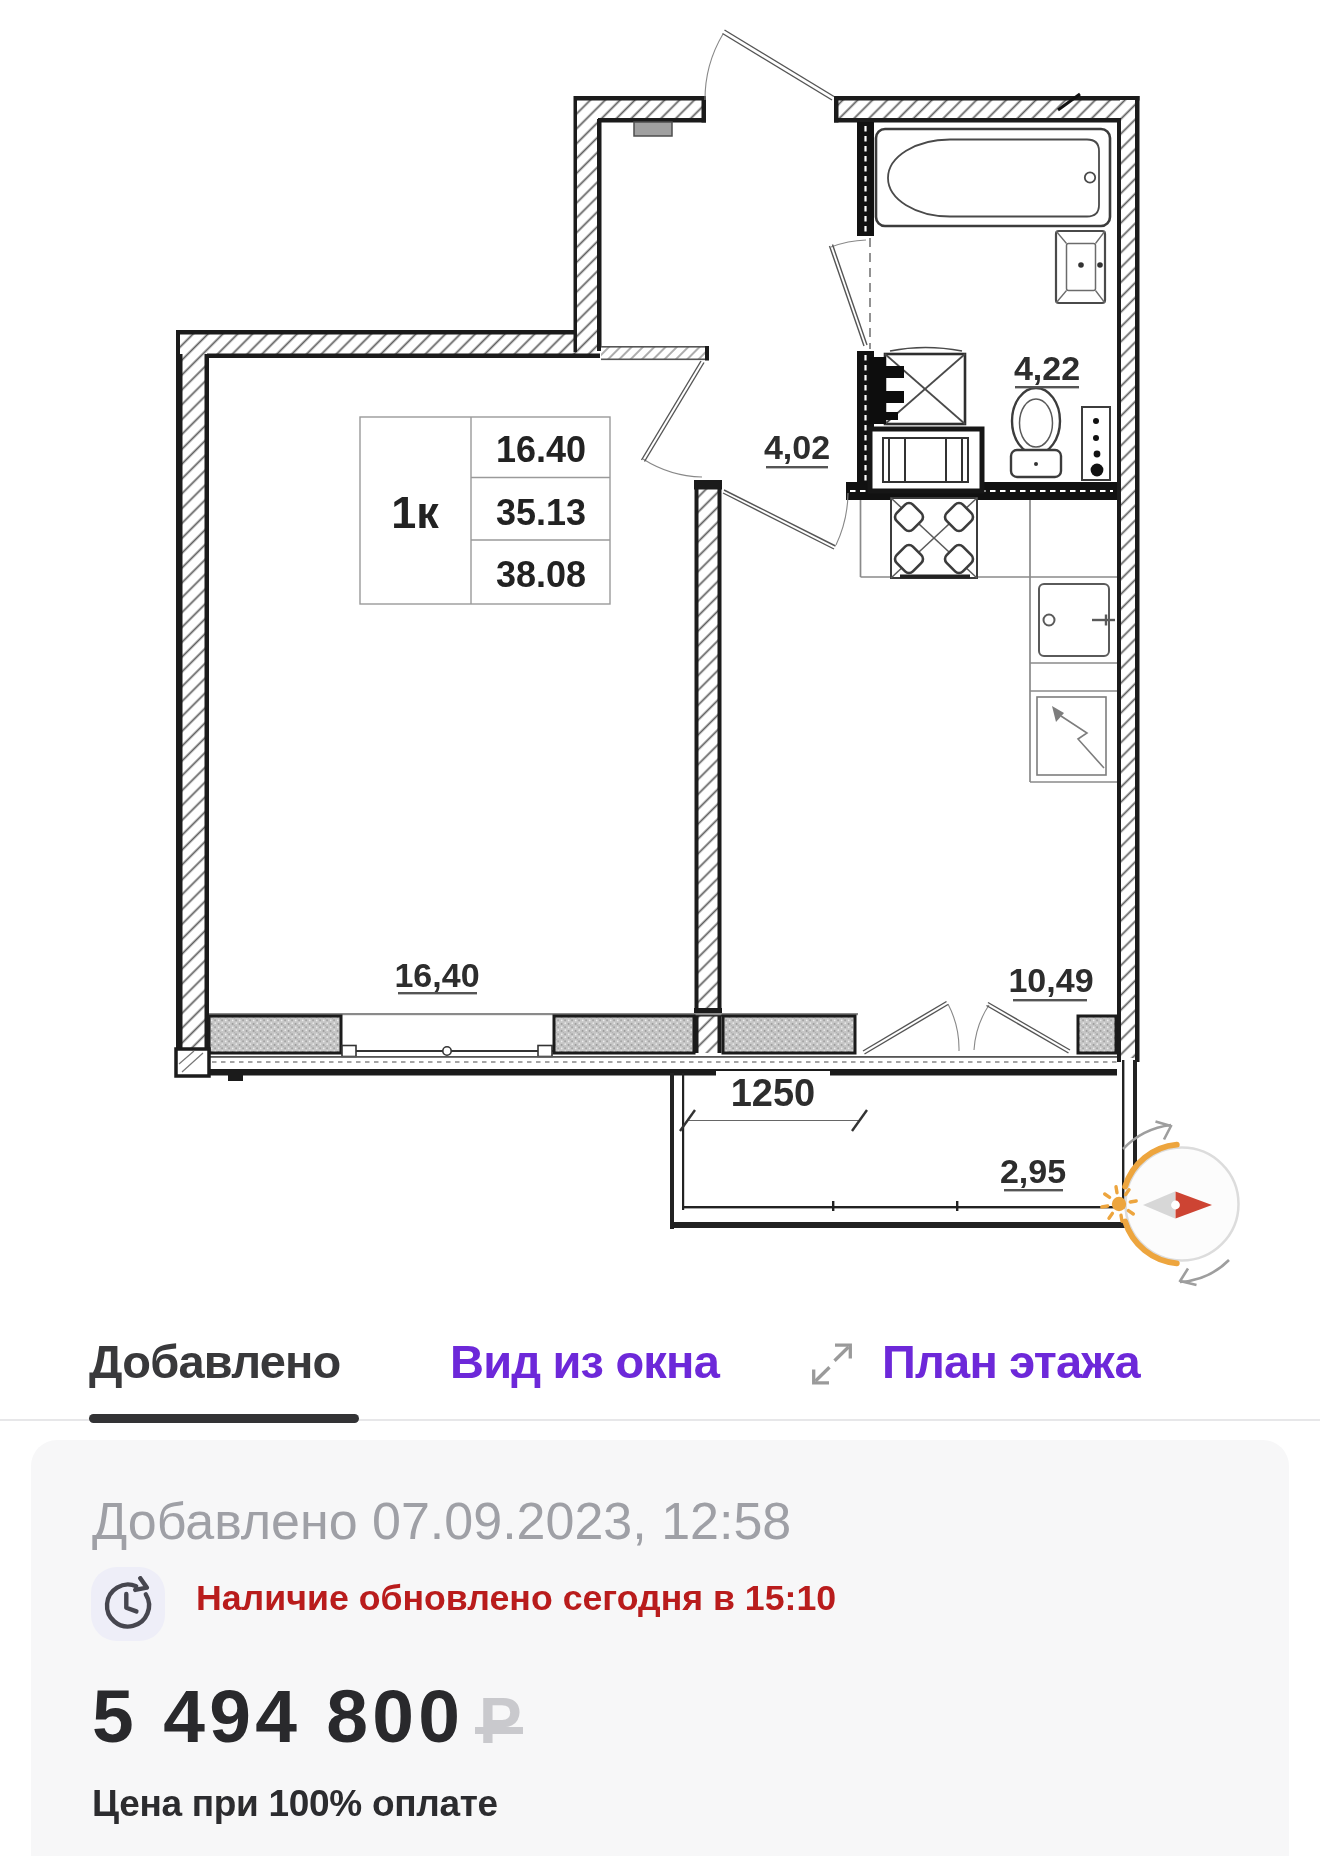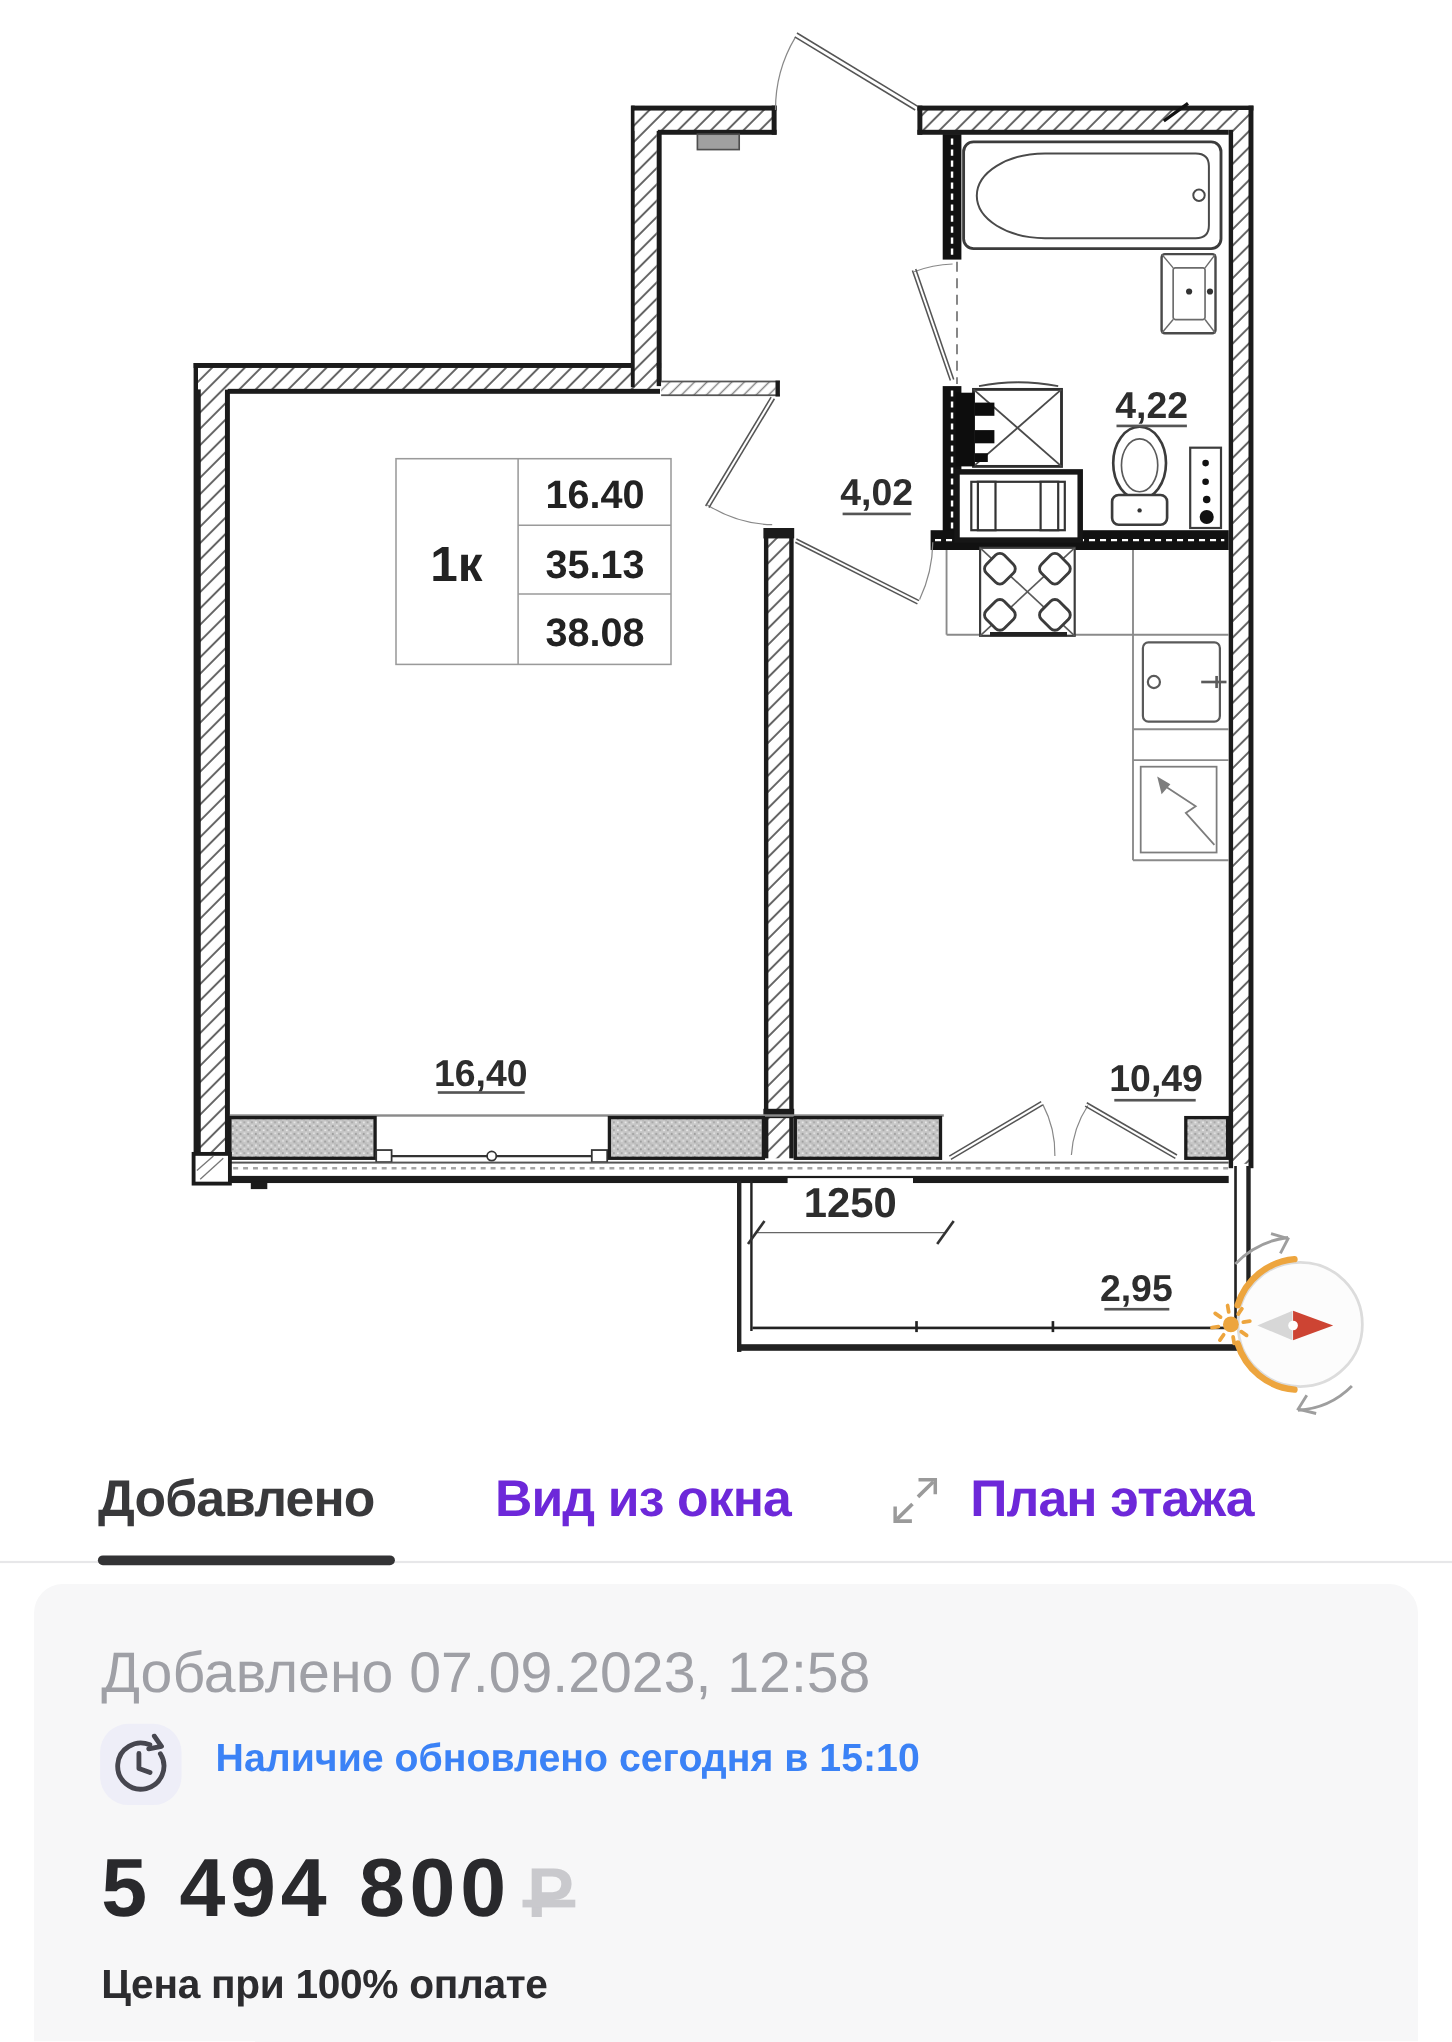--- a/index.html
+++ b/index.html
@@ -8,21 +8,21 @@
   #page{position:relative;width:1320px;height:1856px;background:#fff;}
   #plan{position:absolute;left:0;top:0;}
   #wm{position:absolute;left:180px;top:884px;font-size:118px;font-weight:400;letter-spacing:0px;
       color:transparent;-webkit-text-stroke:2px #d0d0d0;white-space:nowrap;}
   #tabs .t{position:absolute;font-weight:700;font-size:47px;color:#6d28d9;letter-spacing:-0.8px;white-space:nowrap;}
   #underline{position:absolute;left:89px;top:1414px;width:270px;height:9px;border-radius:5px;background:#333335;}
   #divider{position:absolute;left:0;top:1419px;width:1320px;height:2px;background:#e7e7e9;}
   #card{position:absolute;left:31px;top:1440px;width:1258px;height:416px;background:#f7f7f8;border-radius:26px 26px 0 0;}
   #added{position:absolute;left:92px;top:1491px;font-size:52px;color:#9fa0a6;}
   #clockbadge{position:absolute;left:91px;top:1567px;width:74px;height:74px;border-radius:26px;background:#eeeef8;}
-  #avail{position:absolute;left:196px;top:1578px;font-size:35.7px;font-weight:700;color:#3b82f6;letter-spacing:0px;}
+  #avail{position:absolute;left:196px;top:1578px;font-size:35.7px;font-weight:700;color:#b91c1c;letter-spacing:0px;}
   #price{position:absolute;left:92px;top:1673px;font-size:75px;font-weight:700;color:#29292c;letter-spacing:4.3px;white-space:nowrap;}
   .rub{position:absolute;left:479px;top:1684px;font-size:64px;font-weight:700;color:#c9c9cd;}
   .rub i{position:absolute;left:-4px;top:43px;width:48px;height:6.5px;background:#c9c9cd;}
   #terms{position:absolute;left:92px;top:1783px;font-size:37px;font-weight:700;color:#2c2c2f;letter-spacing:-0.3px;}
 </style>
 </head>
 <body>
 <div id="page">
 
   <svg id="plan" width="1320" height="1330" viewBox="0 0 1320 1330">

